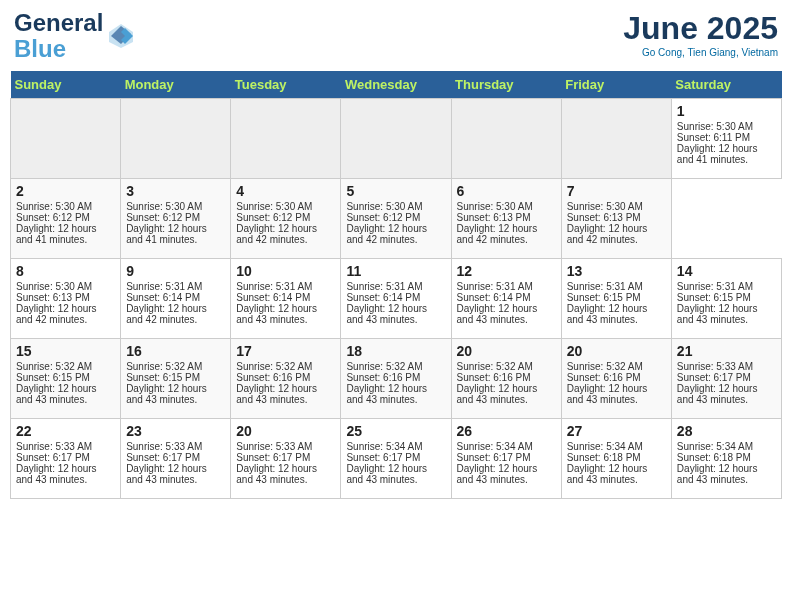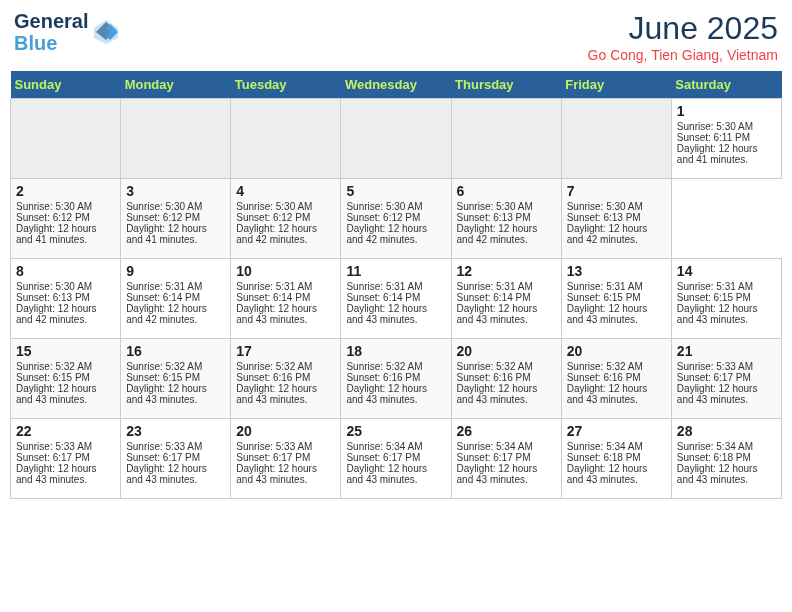--- a/index.html
+++ b/index.html
@@ -15,45 +15,45 @@
       justify-content: space-between;
       align-items: flex-start;
       margin-bottom: 8px;
       padding: 0 4px;
     }
     .logo {
       display: flex;
       align-items: center;
     }
     .logo-text {
-      font-size: 20px;
+      font-size: 24px;
       font-weight: bold;
       color: #1a3a5c;
       line-height: 1.1;
     }
     .logo-text span {
       color: #4a9fd4;
       text-align: right;
     }
     .logo-icon {
       width: 28px;
       height: 28px;
       margin-left: 4px;
     }
     .title-area {
       text-align: right;
     }
     .month-title {
       font-size: 32px;
-      font-weight: normal;
+      font-weight: bold;
       color: #1a3a5c;
     }
     .location {
-      font-size: 14px;
-      color: #ef4444;
+      font-size: 10px;
+      color: #0369a1;
     }
     table {
       width: 100%;
       border-collapse: collapse;
       table-layout: fixed;
     }
     thead th {
       background: #2a6099;
       color: #bef264;
       font-size: 13px;

